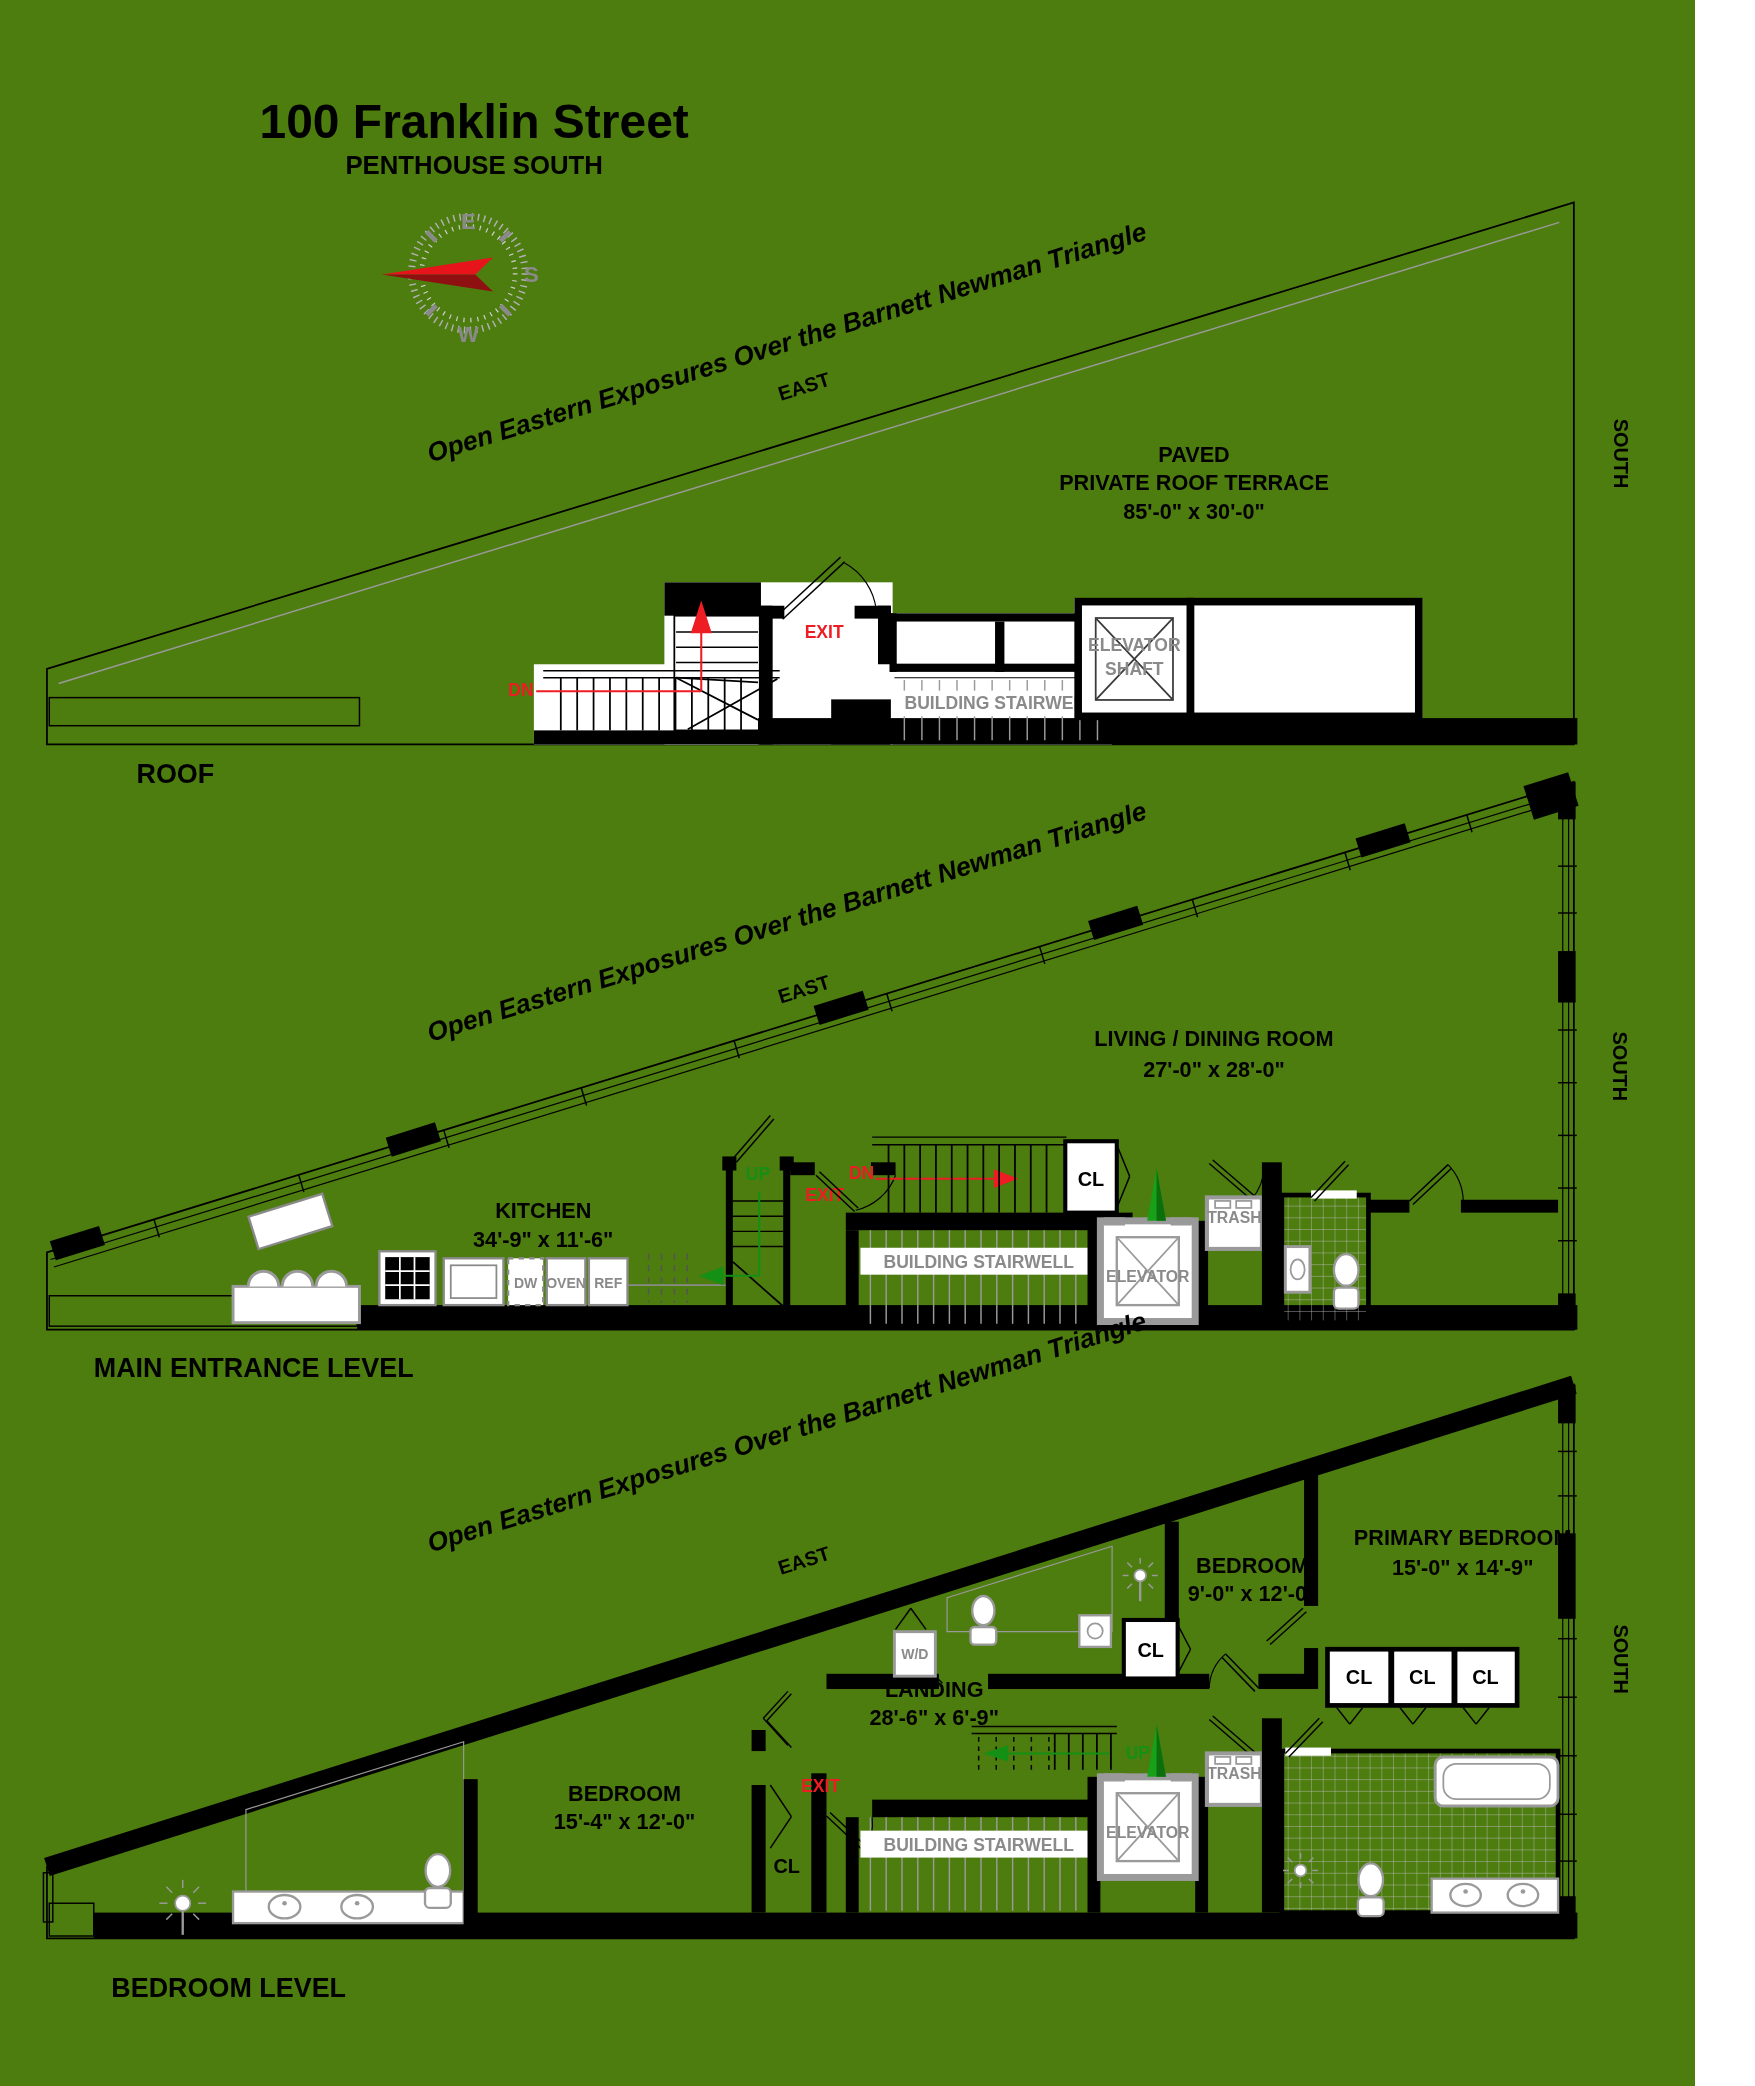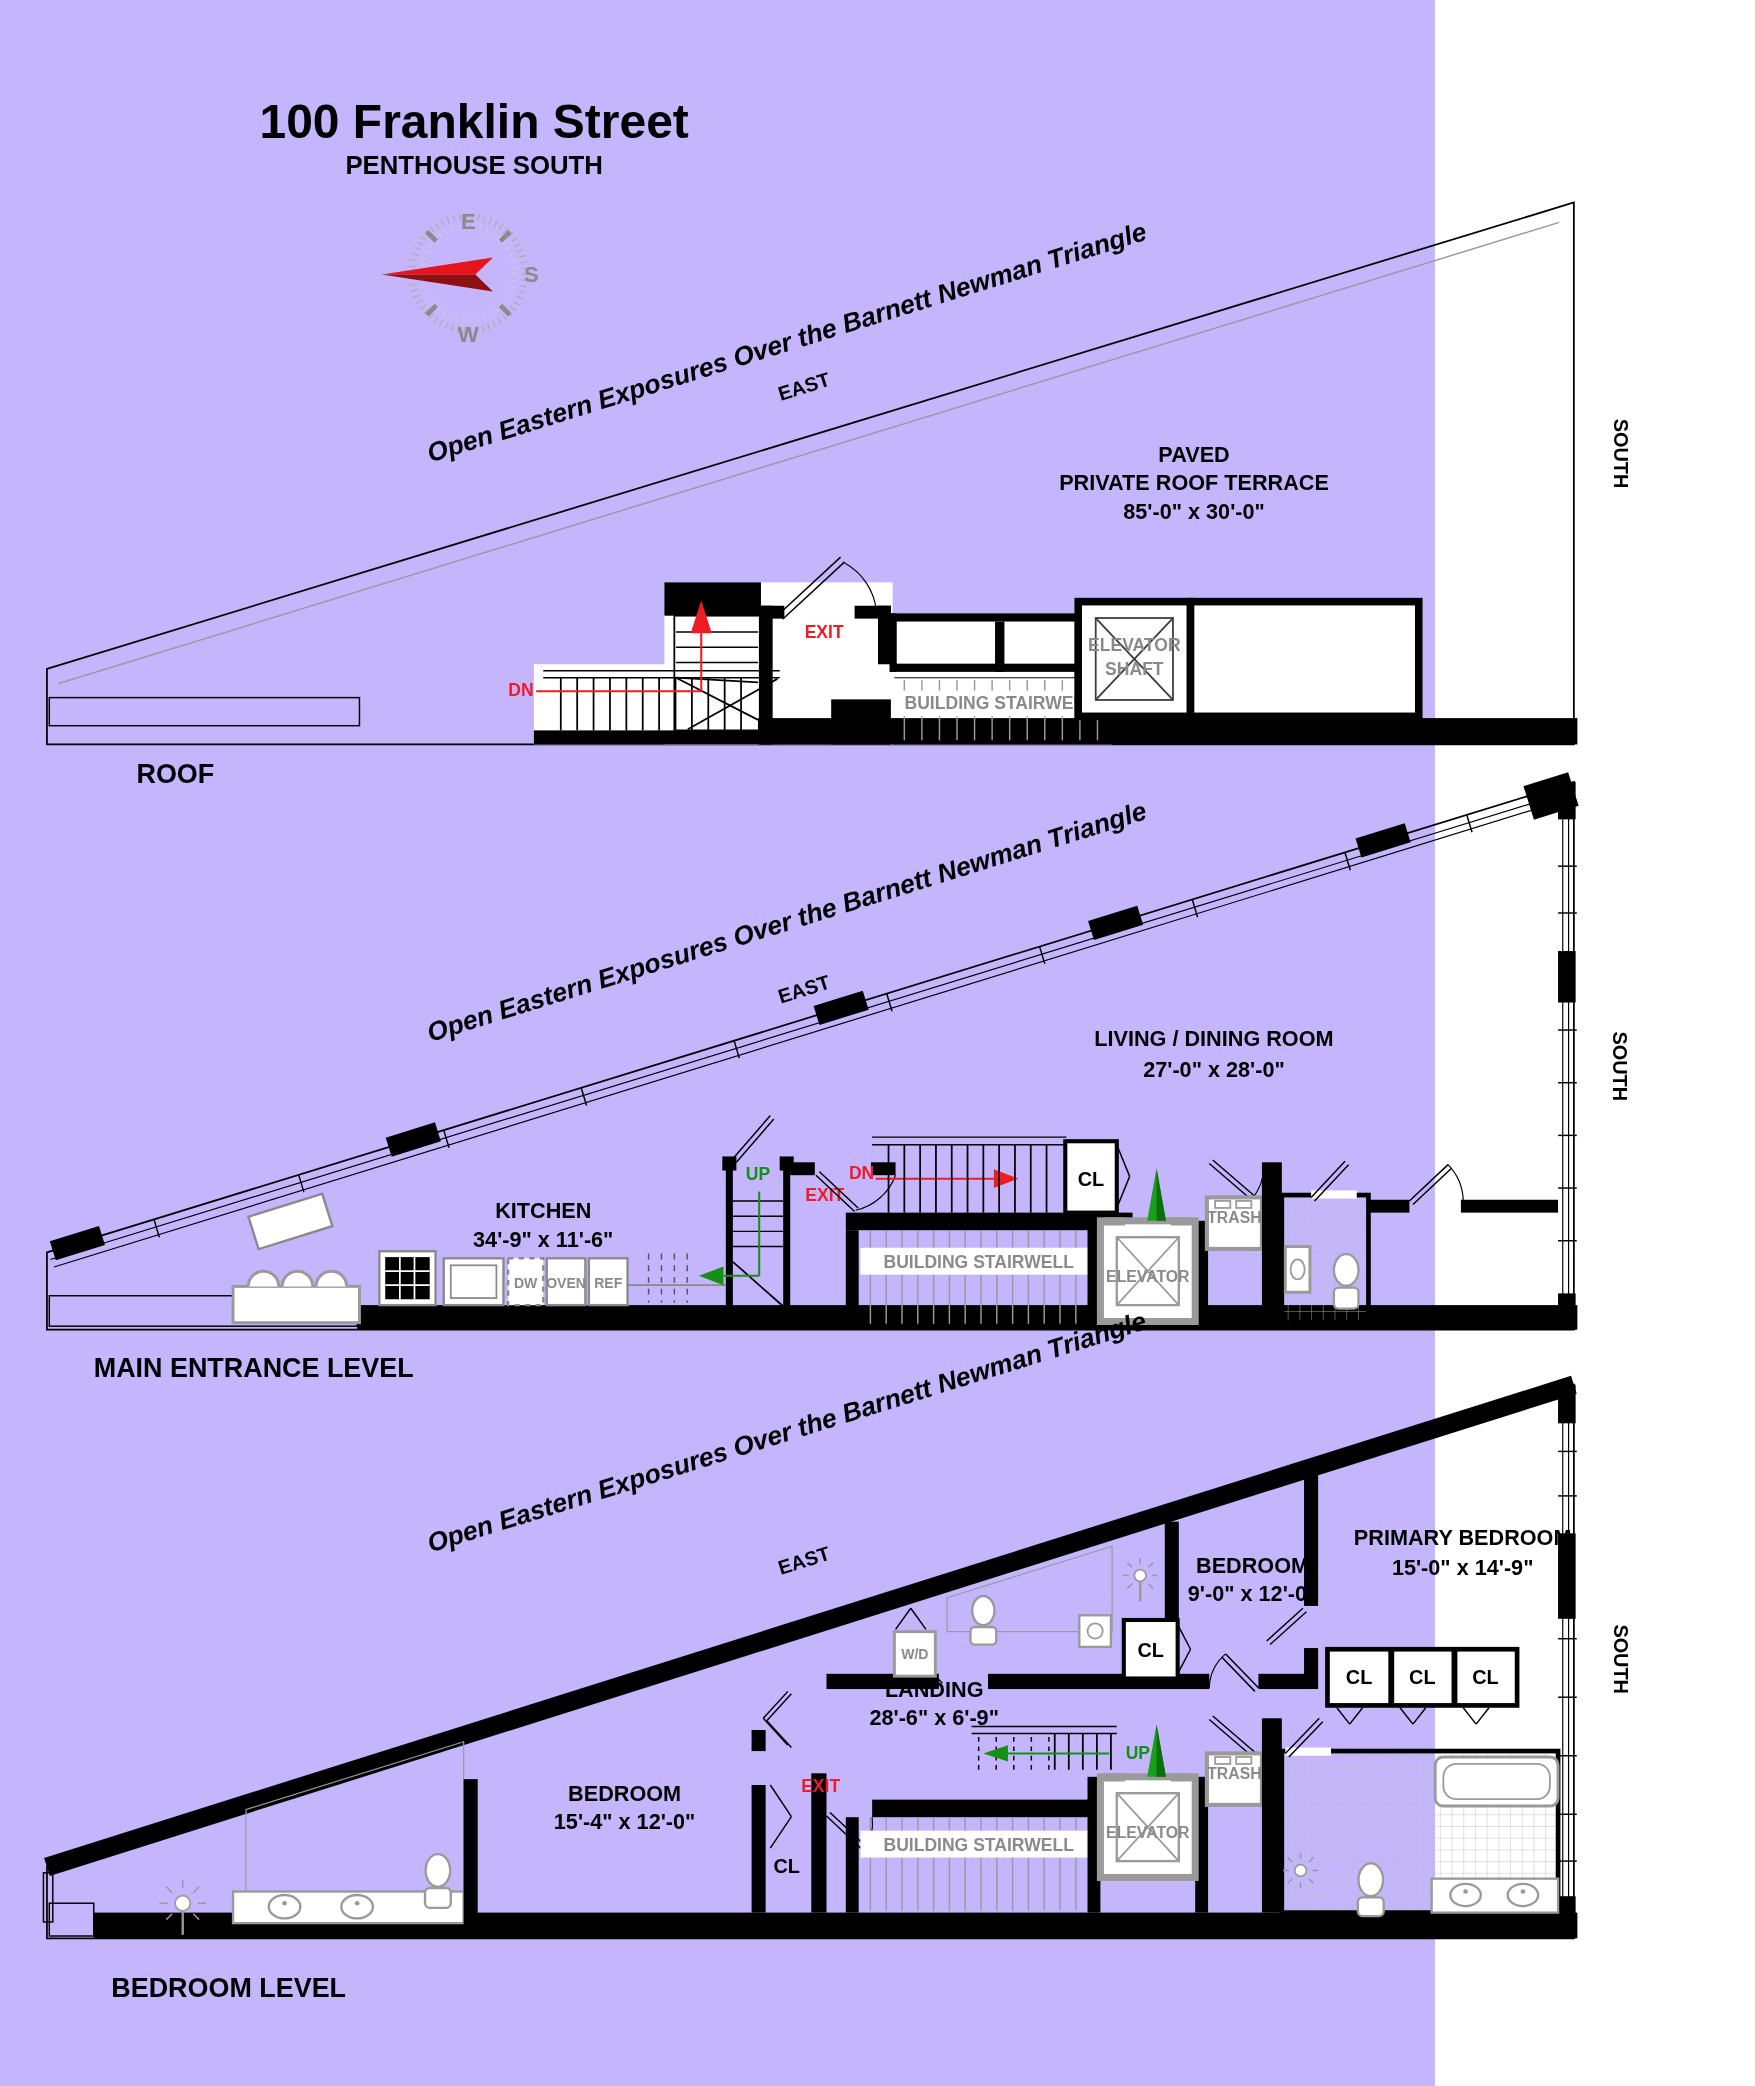--- a/index.html
+++ b/index.html
@@ -1,16 +1,16 @@
 <!DOCTYPE html>
 <html style="font-size:9.4px"><head>
 <meta charset="utf-8">
 <style>
   html,body{margin:0;padding:0;background:#fff}
-  .page{position:relative;width:1435px;height:2087px;background:#c4b5fd;font-family:"Liberation Sans",sans-serif}
+  .page{position:relative;width:1695px;height:2087px;background:#4d7c0f;font-family:"Liberation Sans",sans-serif}
   svg{position:absolute;left:0;top:0}
   
   .k3{stroke:#000;stroke-width:3;fill:none}
   .k25{stroke:#000;stroke-width:2.5;fill:none}
   .k2{stroke:#000;stroke-width:2;fill:none}
   .g25{stroke:#9a9a9a;stroke-width:2.5;fill:none}
   .g2{stroke:#9a9a9a;stroke-width:2;fill:none}
   .gr3{stroke:#9a9a9a;stroke-width:3;fill:none}
   .gr5{stroke:#9a9a9a;stroke-width:5;fill:#fff}
   .blk{fill:#000}

